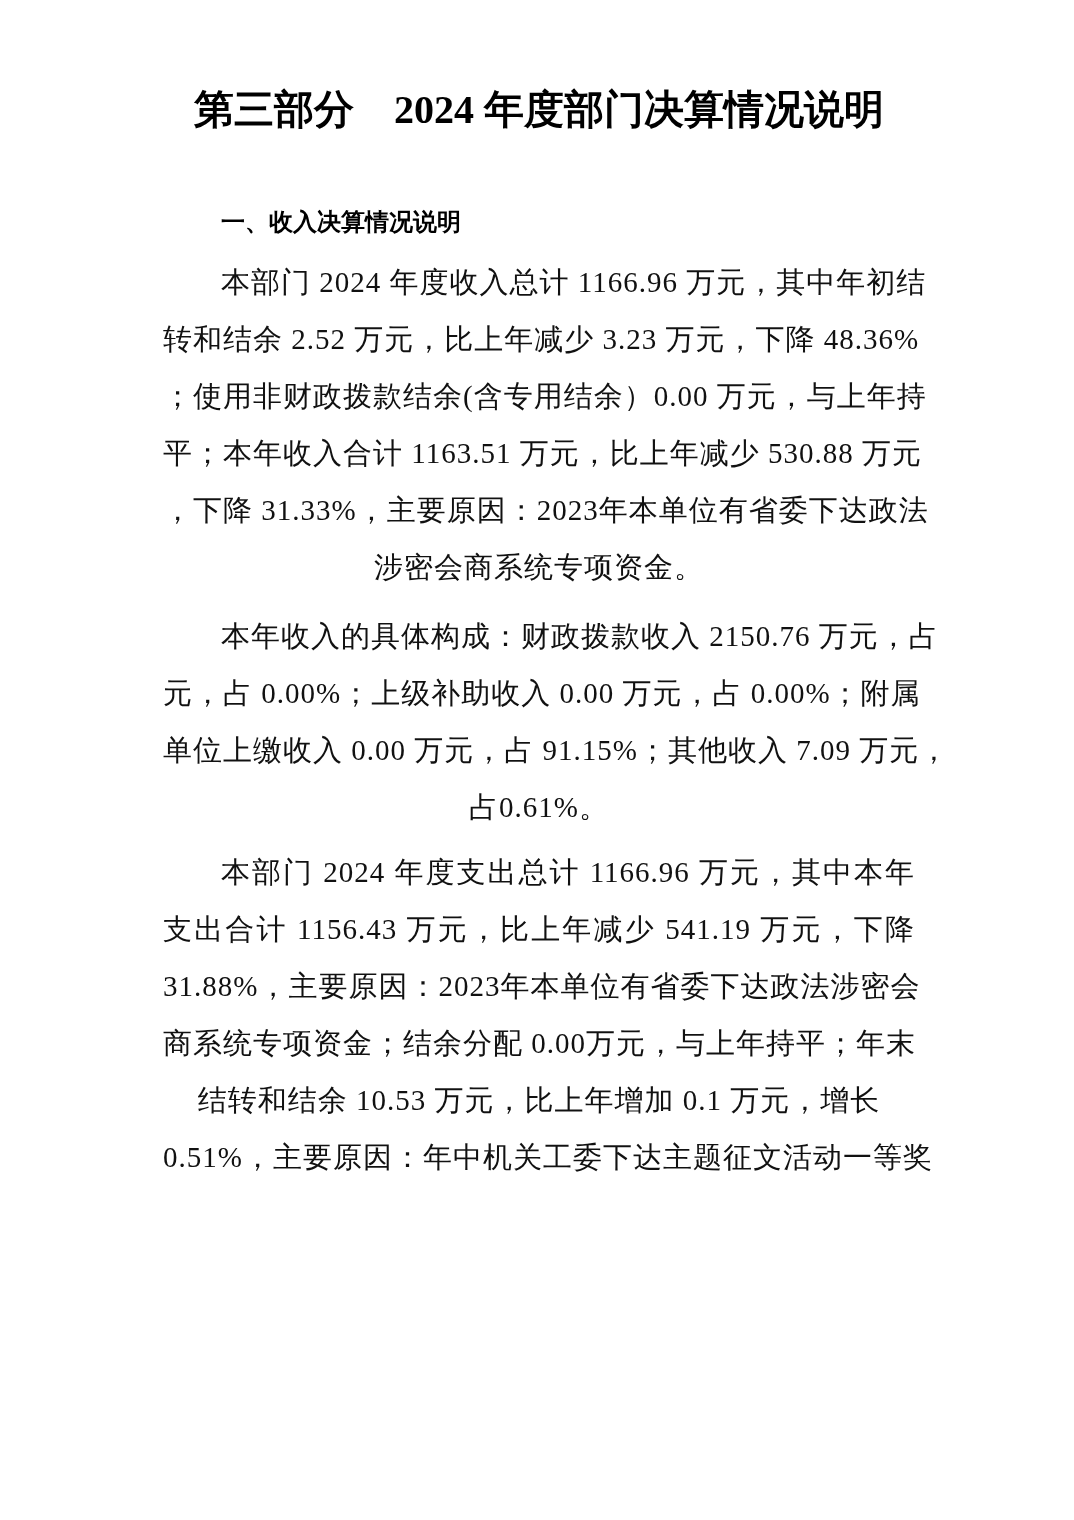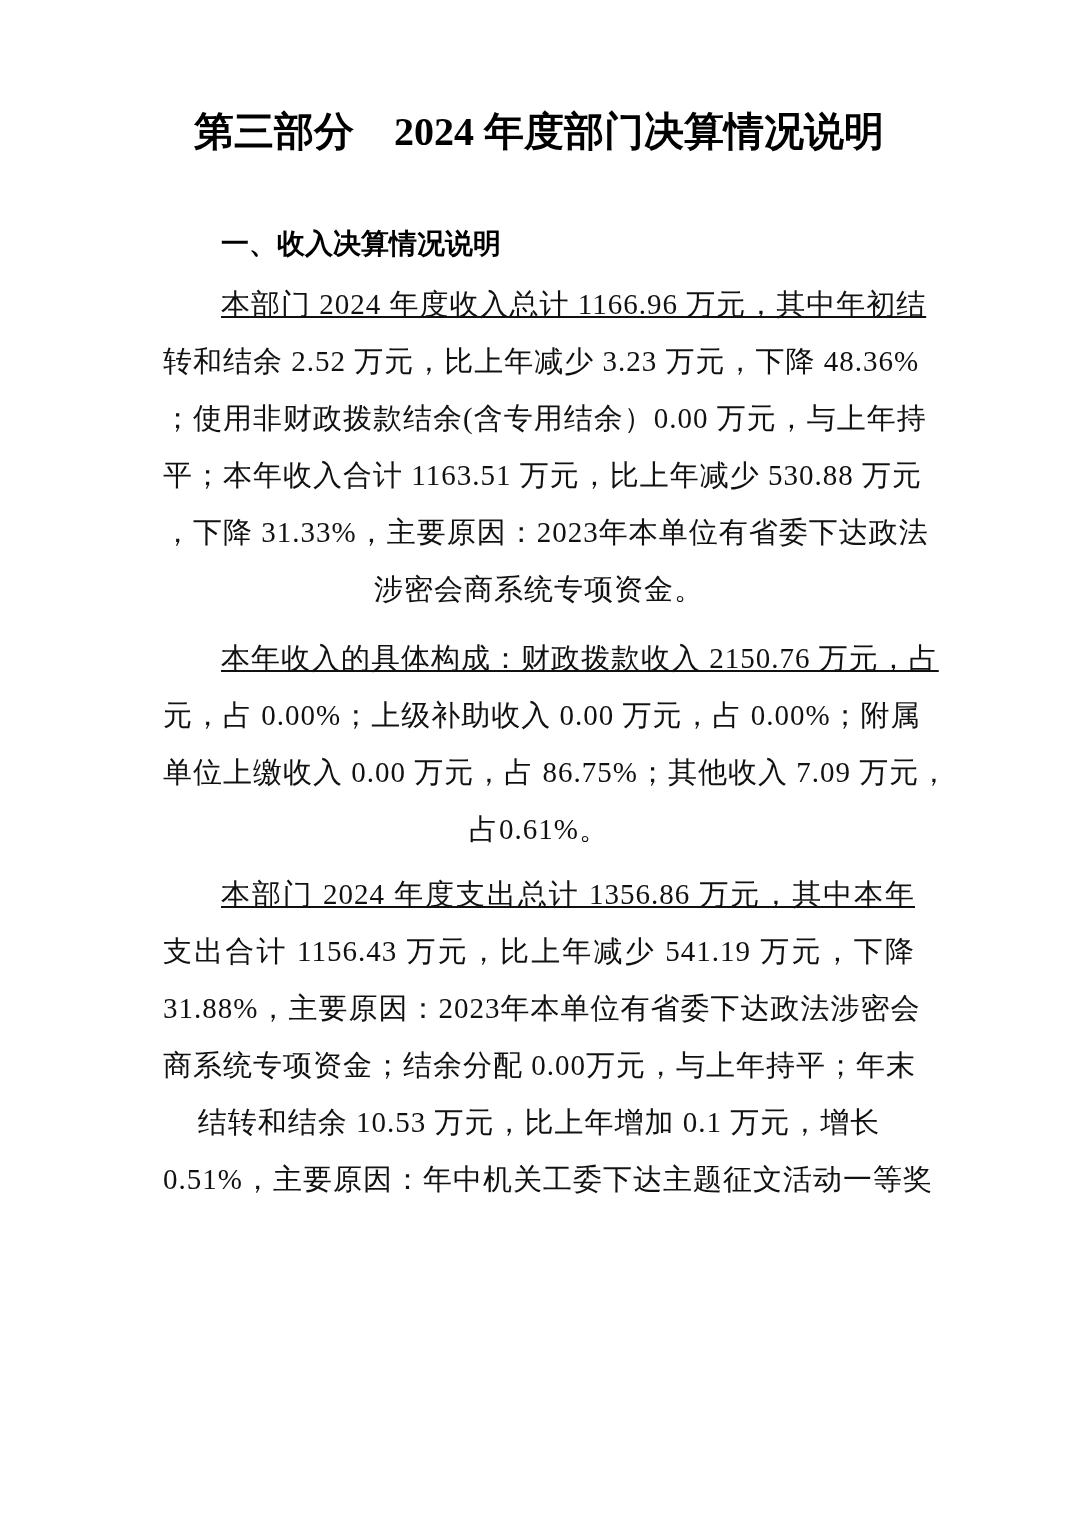--- a/index.html
+++ b/index.html
@@ -11,35 +11,35 @@
     position: relative;
     width: 1074px;
     height: 1520px;
     background: #ffffff;
     overflow: hidden;
     color: #000000;
   }
   .content {
     margin-left: 163px;
     width: 752px;
-    padding-top: 102px;
+    padding-top: 80px;
   }
   .doc-title {
     font-family: "Liberation Serif", "DejaVu Serif", serif;
     font-weight: bold;
     font-size: 40px;
     line-height: 60px;
     text-align: center;
     white-space: nowrap;
     color: #000000;
   }
   .sec-heading {
     font-family: "Liberation Sans", "DejaVu Sans", sans-serif;
     font-weight: bold;
-    font-size: 28px;
+    font-size: 24px;
     line-height: 48px;
     text-indent: 58px;
     white-space: nowrap;
     color: #000000;
   }
   .h1-space { margin-top: 58px; }
   .h2-space { margin-top: 0px; }
   .para {
     font-family: "Liberation Serif", "DejaVu Serif", serif;
     font-size: 29px;
@@ -56,21 +56,21 @@
   .jl {
     text-align: justify;
     text-align-last: justify;
     white-space: nowrap;
   }
   
   .ll {
     text-align: center;
     white-space: nowrap;
   }
-  .indent { text-indent: 58px; text-decoration: underline; }
+  .indent { text-indent: 58px; }
 </style>
 </head>
 <body>
 
 <div class="page">
   <div class="content">
 
     <div class="doc-title">第三部分　2024 年度部门决算情况说明</div>
 
     <div>
@@ -81,29 +81,29 @@
         <div class="line jl">转和结余 2.52 万元，比上年减少 3.23 万元，下降 48.36%</div>
         <div class="line jl">；使用非财政拨款结余(含专用结余）0.00 万元，与上年持</div>
         <div class="line jl">平；本年收入合计 1163.51 万元，比上年减少 530.88 万元</div>
         <div class="line jl">，下降 31.33%，主要原因：2023年本单位有省委下达政法</div>
         <div class="line ll">涉密会商系统专项资金。</div>
       </div>
 
       <div class="para p2-space">
         <div class="line jl indent">本年收入的具体构成：财政拨款收入 2150.76 万元，占</div>
         <div class="line jl">元，占 0.00%；上级补助收入 0.00 万元，占 0.00%；附属</div>
-        <div class="line jl">单位上缴收入 0.00 万元，占 86.75%；其他收入 7.09 万元，</div>
+        <div class="line jl">单位上缴收入 0.00 万元，占 91.15%；其他收入 7.09 万元，</div>
         <div class="line ll">占0.61%。</div>
       </div>
     </div>
 
     <div>
 
       <div class="para p3-space">
-        <div class="line jl indent">本部门 2024 年度支出总计 1356.86 万元，其中本年</div>
+        <div class="line jl indent">本部门 2024 年度支出总计 1166.96 万元，其中本年</div>
         <div class="line jl">支出合计 1156.43 万元，比上年减少 541.19 万元，下降</div>
         <div class="line jl">31.88%，主要原因：2023年本单位有省委下达政法涉密会</div>
         <div class="line jl">商系统专项资金；结余分配 0.00万元，与上年持平；年末</div>
         <div class="line ll">结转和结余 10.53 万元，比上年增加 0.1 万元，增长</div>
         <div class="line jl">0.51%，主要原因：年中机关工委下达主题征文活动一等奖</div>
       </div>
     </div>
 
   </div>
 </div>

